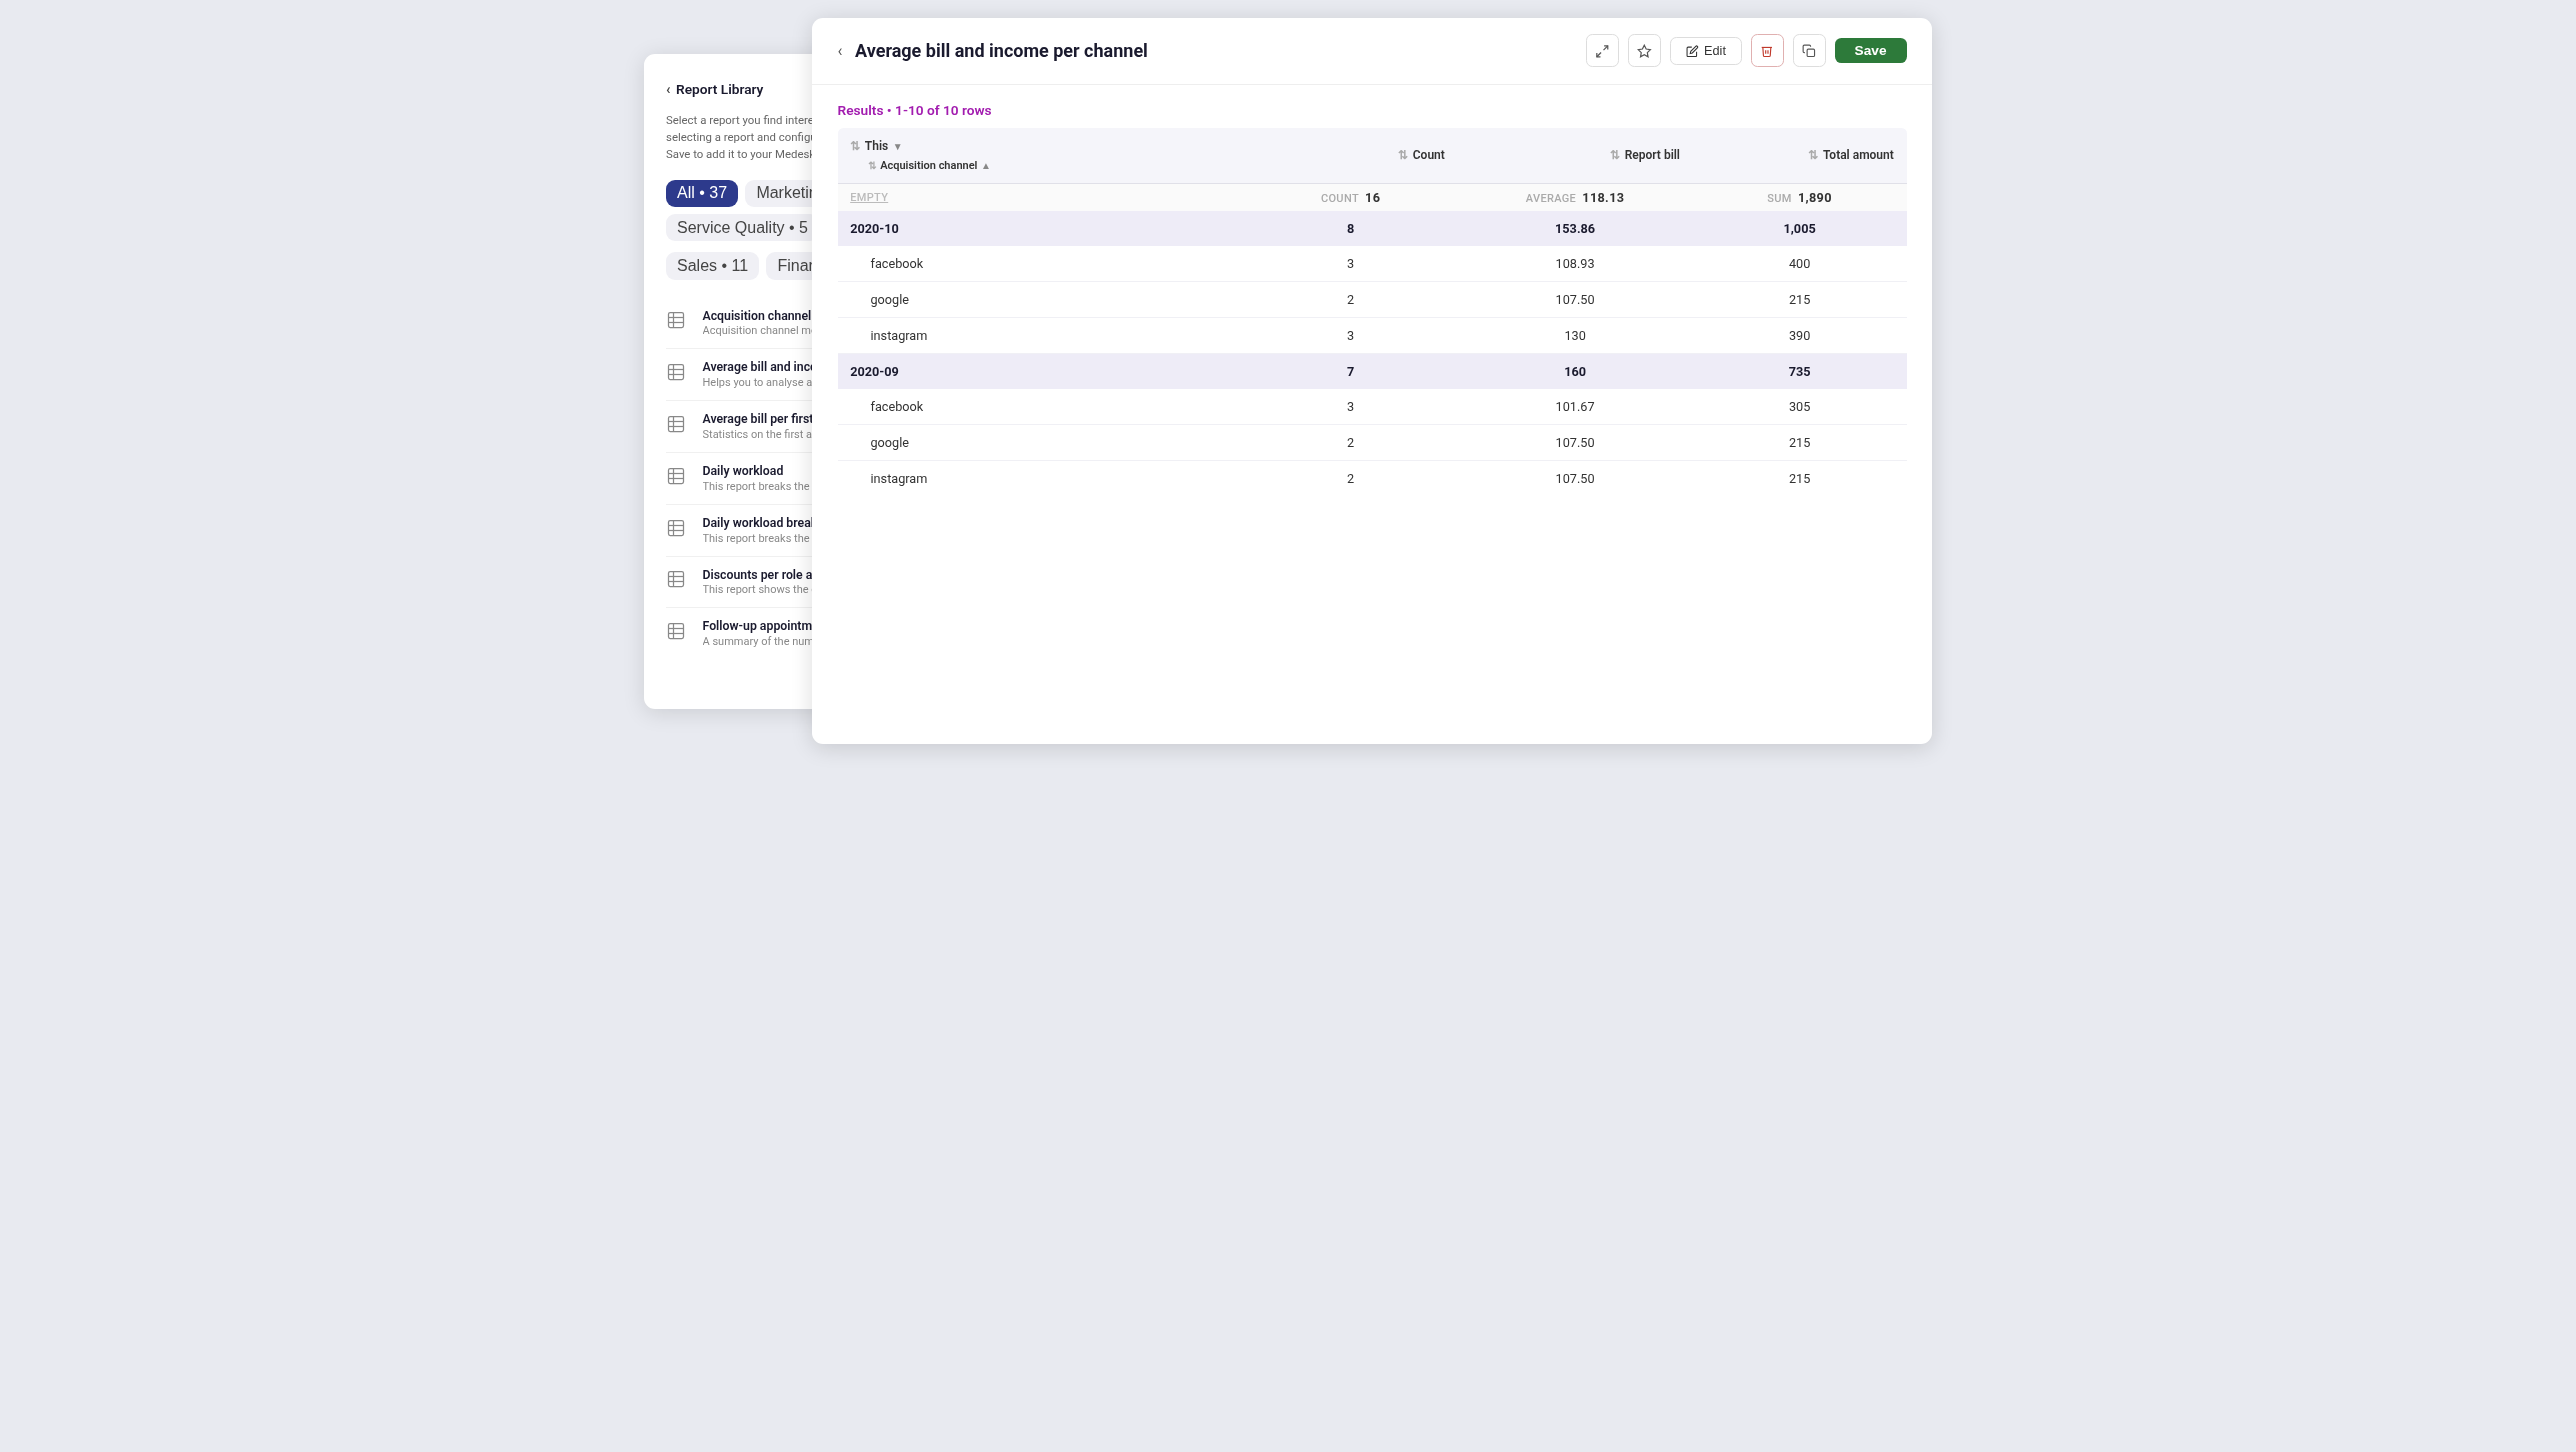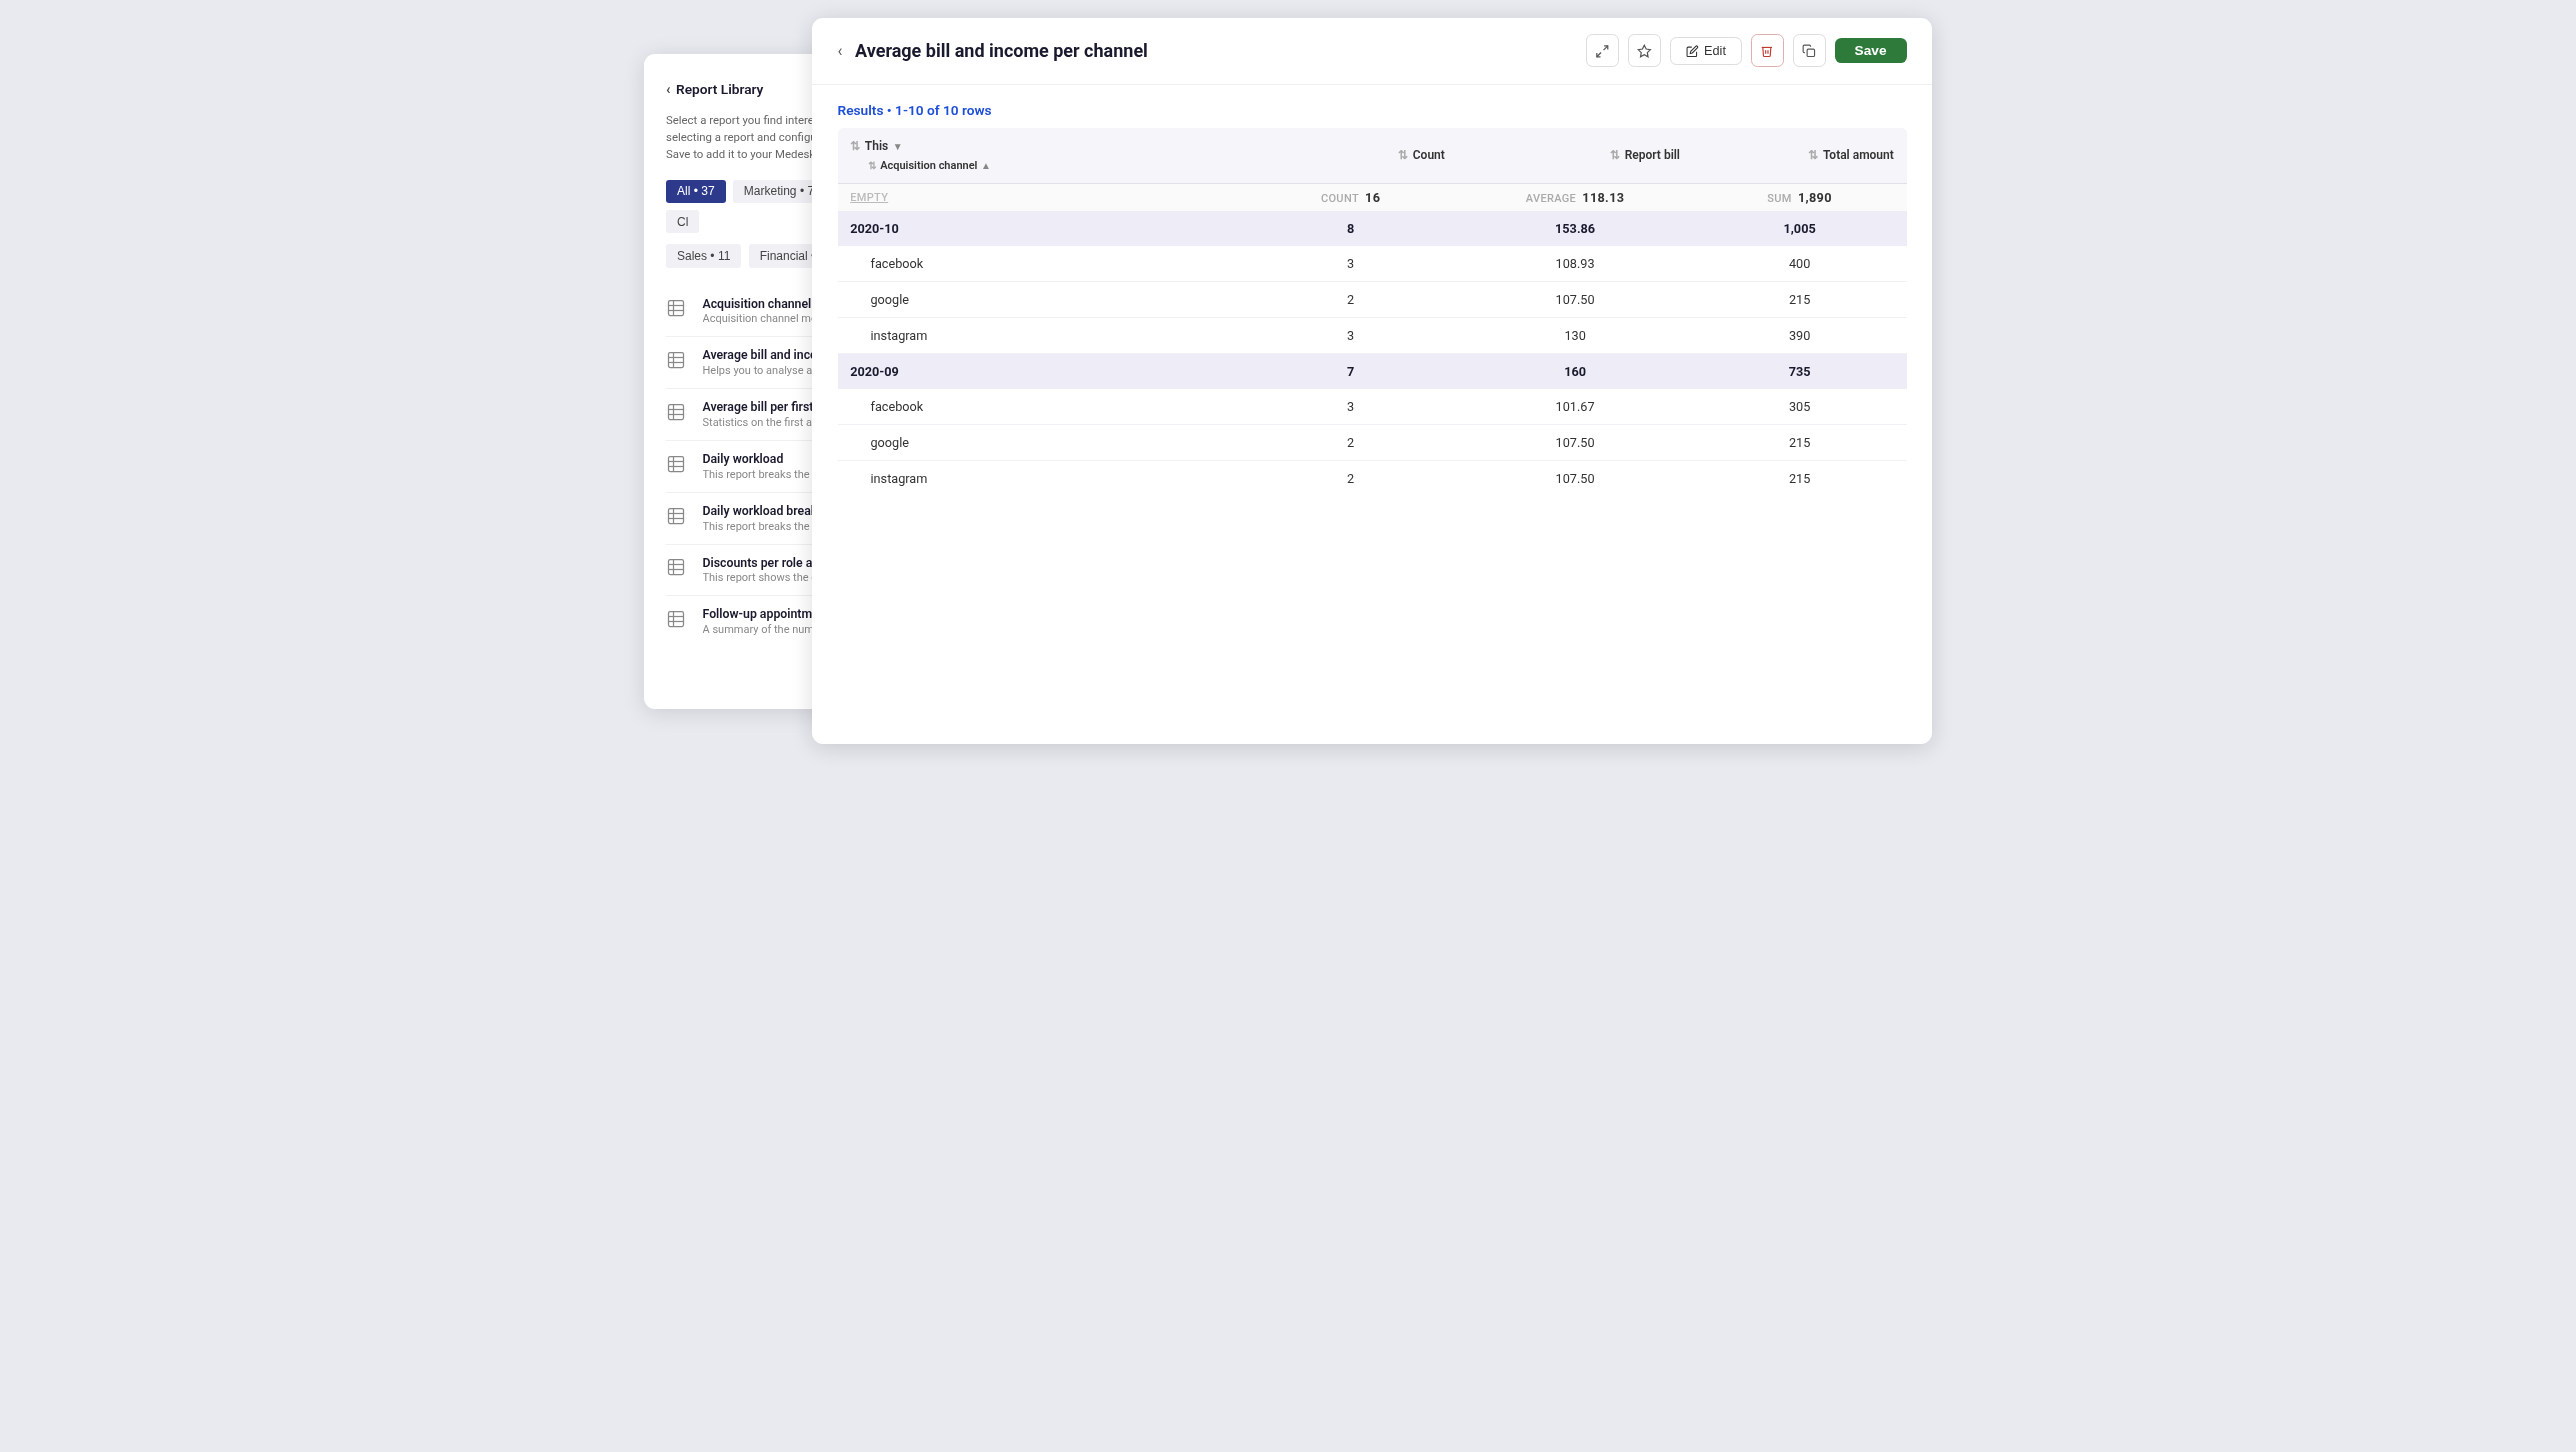--- a/index.html
+++ b/index.html
@@ -58,22 +58,22 @@
 
     .filter-tags {
       display: flex;
       flex-wrap: wrap;
       gap: 7.3px;
       margin-bottom: 11px;
     }
 
     .filter-tag {
       padding: 4.6px 11px;
-      border-radius: 3px;
-      font-size: 12px;
+      border-radius: 9px;
+      font-size: 16px;
       cursor: pointer;
       border: none;
       background: #f0f0f5;
       color: #444;
       font-weight: 500;
     }
 
     .filter-tag.active {
       background: #2d3a8c;
       color: #fff;
@@ -223,21 +223,21 @@
     }
 
     
     .results-bar {
       padding: 16.4px 25.5px 9px;
     }
 
     .results-label {
       font-size: 13.7px;
       font-weight: 600;
-      color: #1d4ed8;
+      color: #a21caf;
     }
 
     
     .table-wrap {
       padding: 0 25.5px 25.5px;
     }
 
     table {
       width: 100%;
       border-collapse: collapse;

